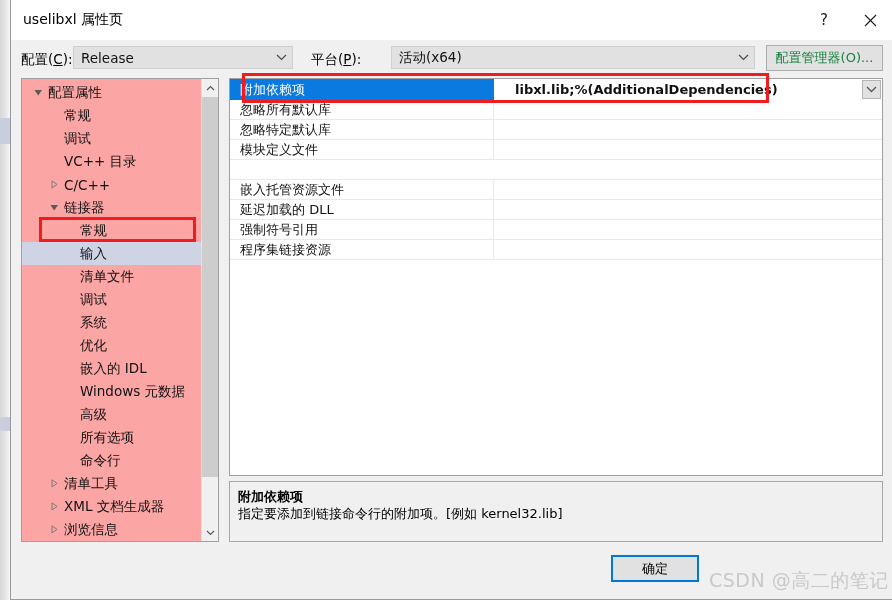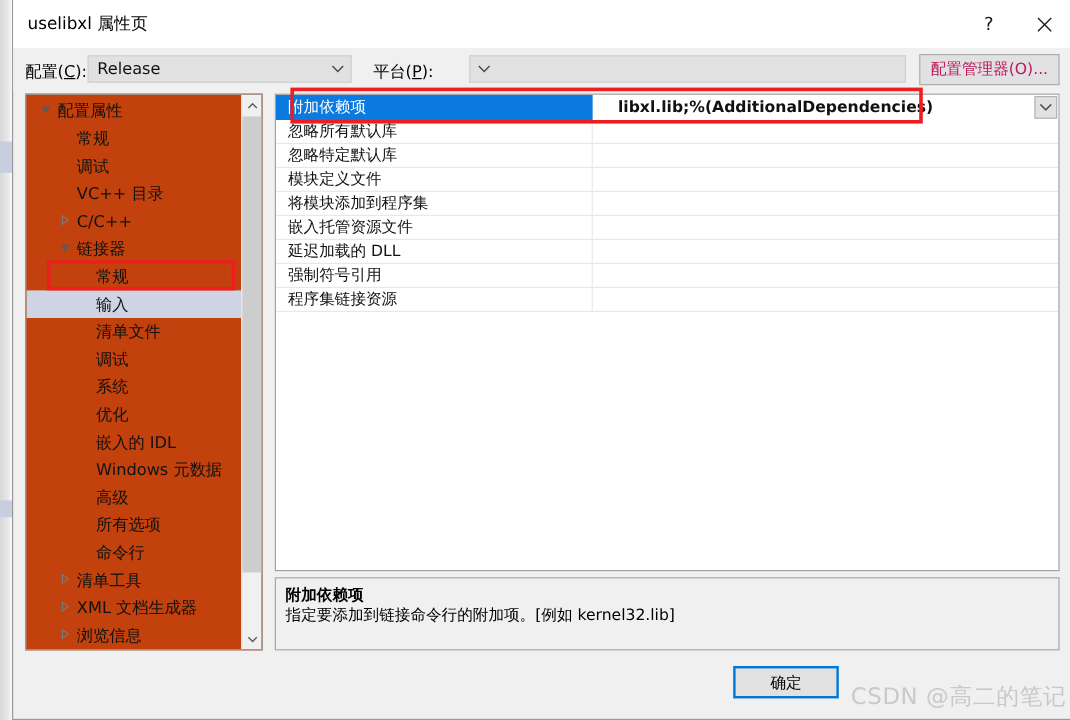--- a/index.html
+++ b/index.html
@@ -119,33 +119,33 @@
   #platform-label { left: 300px; }
 
   #cfgmgr-btn {
     position: absolute;
     left: 755px; top: 5px;
     width: 117px; height: 26px;
     background: #e1e1e1;
     border: 1px solid #adadad;
     box-sizing: border-box;
     font-size: 13px;
-    color: #be185d;
+    color: #15803d;
     display: flex;
     align-items: center;
     justify-content: center;
     white-space: nowrap;
   }
 
   
   #tree-panel {
     position: absolute;
     left: 10px; top: 78px;
     width: 198px; height: 464px;
-    background: #c2410c;
+    background: #fca5a5;
     border: 1px solid #a0a0a0;
     box-sizing: border-box;
     overflow: hidden;
   }
   #tree-list {
     position: absolute;
     left: 0; top: 2px;
     width: 180px;
   }
   .tree-item {
@@ -352,20 +352,21 @@
       <span class="cval">Release</span>
       <span class="carrow">
         <svg width="11" height="7" viewBox="0 0 11 7">
             <polyline points="1,1 5.5,5.5 10,1" fill="none" stroke="#4a4a4a" stroke-width="1.2"></polyline>
           </svg>
       </span>
     </div>
 
     <div id="platform-label" class="fieldlabel"><span>平台(</span><u>P</u><span>):</span></div>
     <div id="platform-combo" class="combo">
+      <span class="cval">活动(x64)</span>
       <span class="carrow">
         <svg width="11" height="7" viewBox="0 0 11 7">
             <polyline points="1,1 5.5,5.5 10,1" fill="none" stroke="#4a4a4a" stroke-width="1.2"></polyline>
           </svg>
       </span>
     </div>
 
     <div id="cfgmgr-btn">配置管理器(O)...</div>
   </div>
 
@@ -480,21 +481,20 @@
         </div>
         <div class="grid-row">
           <div class="gname">忽略特定默认库</div>
           <div class="gval"></div>
         </div>
         <div class="grid-row">
           <div class="gname">模块定义文件</div>
           <div class="gval"></div>
         </div>
         <div class="grid-row">
-          <div class="gname">将模块添加到程序集</div>
           <div class="gval"></div>
         </div>
         <div class="grid-row">
           <div class="gname">嵌入托管资源文件</div>
           <div class="gval"></div>
         </div>
         <div class="grid-row">
           <div class="gname">延迟加载的 DLL</div>
           <div class="gval"></div>
         </div>

